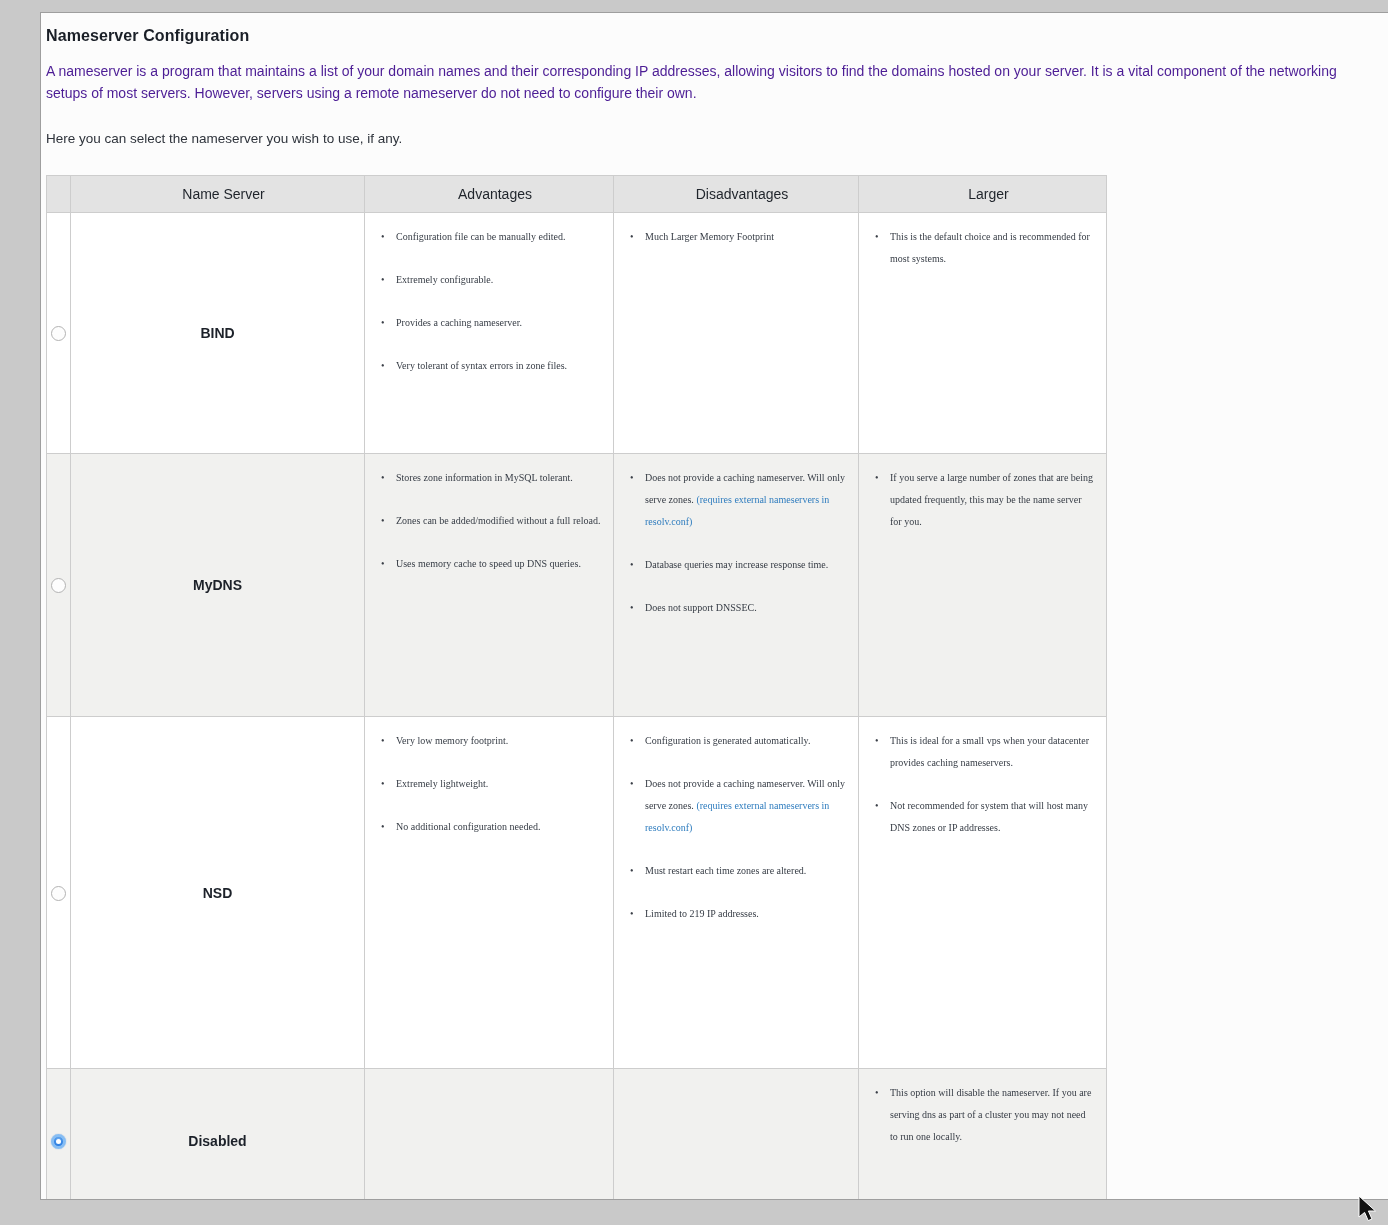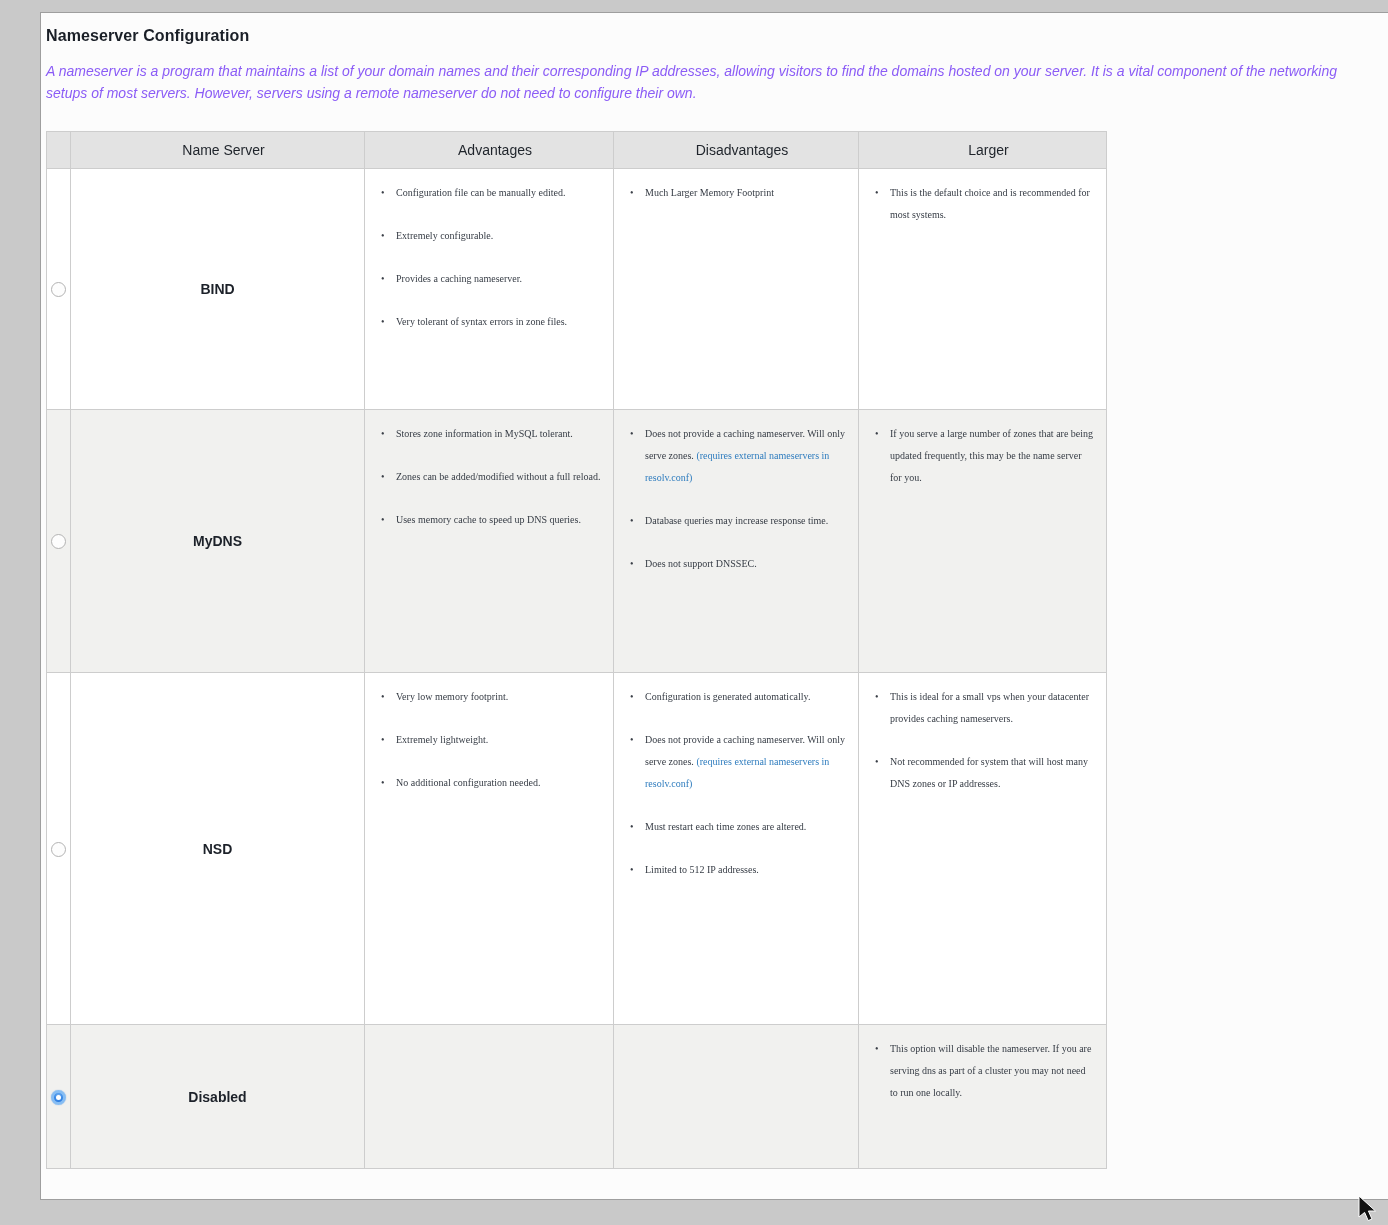--- a/index.html
+++ b/index.html
@@ -21,24 +21,23 @@
     margin-left: 28px;
   }
   h1.page-title {
     font-size: 16px;
     font-weight: bold;
     color: #1a1f27;
     margin-bottom: 15px;
     letter-spacing: 0.1px;
   }
   p.desc {
-    font-style: italic;
     font-size: 14px;
     line-height: 22px;
-    color: #8b5cf6;
+    color: #4c1d95;
     width: 1318px;
     margin-bottom: 27px;
   }
   p.instruction {
     font-size: 13.5px;
     color: #2e333b;
     margin-bottom: 29px;
   }
   table.ns-table {
     border-collapse: collapse;
@@ -132,20 +131,21 @@
     left: 1358px; top: 1196px;
     width: 22px; height: 30px;
   }
 </style>
 </head>
 <body>
 
 <div class="panel">
   <h1 class="page-title">Nameserver Configuration</h1>
   <p class="desc">A nameserver is a program that maintains a list of your domain names and their corresponding IP addresses, allowing visitors to find the domains hosted on your server. It is a vital component of the networking setups of most servers. However, servers using a remote nameserver do not need to configure their own.</p>
+  <p class="instruction">Here you can select the nameserver you wish to use, if any.</p>
 
   <table class="ns-table">
     <colgroup>
       <col style="width:24px">
       <col style="width:294px">
       <col style="width:249px">
       <col style="width:245px">
       <col style="width:248px">
     </colgroup>
     <thead>
@@ -211,21 +211,21 @@
               <li>Very low memory footprint.</li>
               <li>Extremely lightweight.</li>
               <li>No additional configuration needed.</li>
             </ul>
           </td>
           <td class="list-cell">
             <ul>
               <li>Configuration is generated automatically.</li>
               <li>Does not provide a caching nameserver. Will only serve zones. <span class="cell-link">(requires external nameservers in resolv.conf)</span></li>
               <li>Must restart each time zones are altered.</li>
-              <li>Limited to 512 IP addresses.</li>
+              <li>Limited to 219 IP addresses.</li>
             </ul>
           </td>
           <td class="list-cell">
             <ul>
               <li>This is ideal for a small vps when your datacenter provides caching nameservers.</li>
               <li>Not recommended for system that will host many DNS zones or IP addresses.</li>
             </ul>
           </td>
         </tr>
         <tr class="ns-row row-disabled striped">

